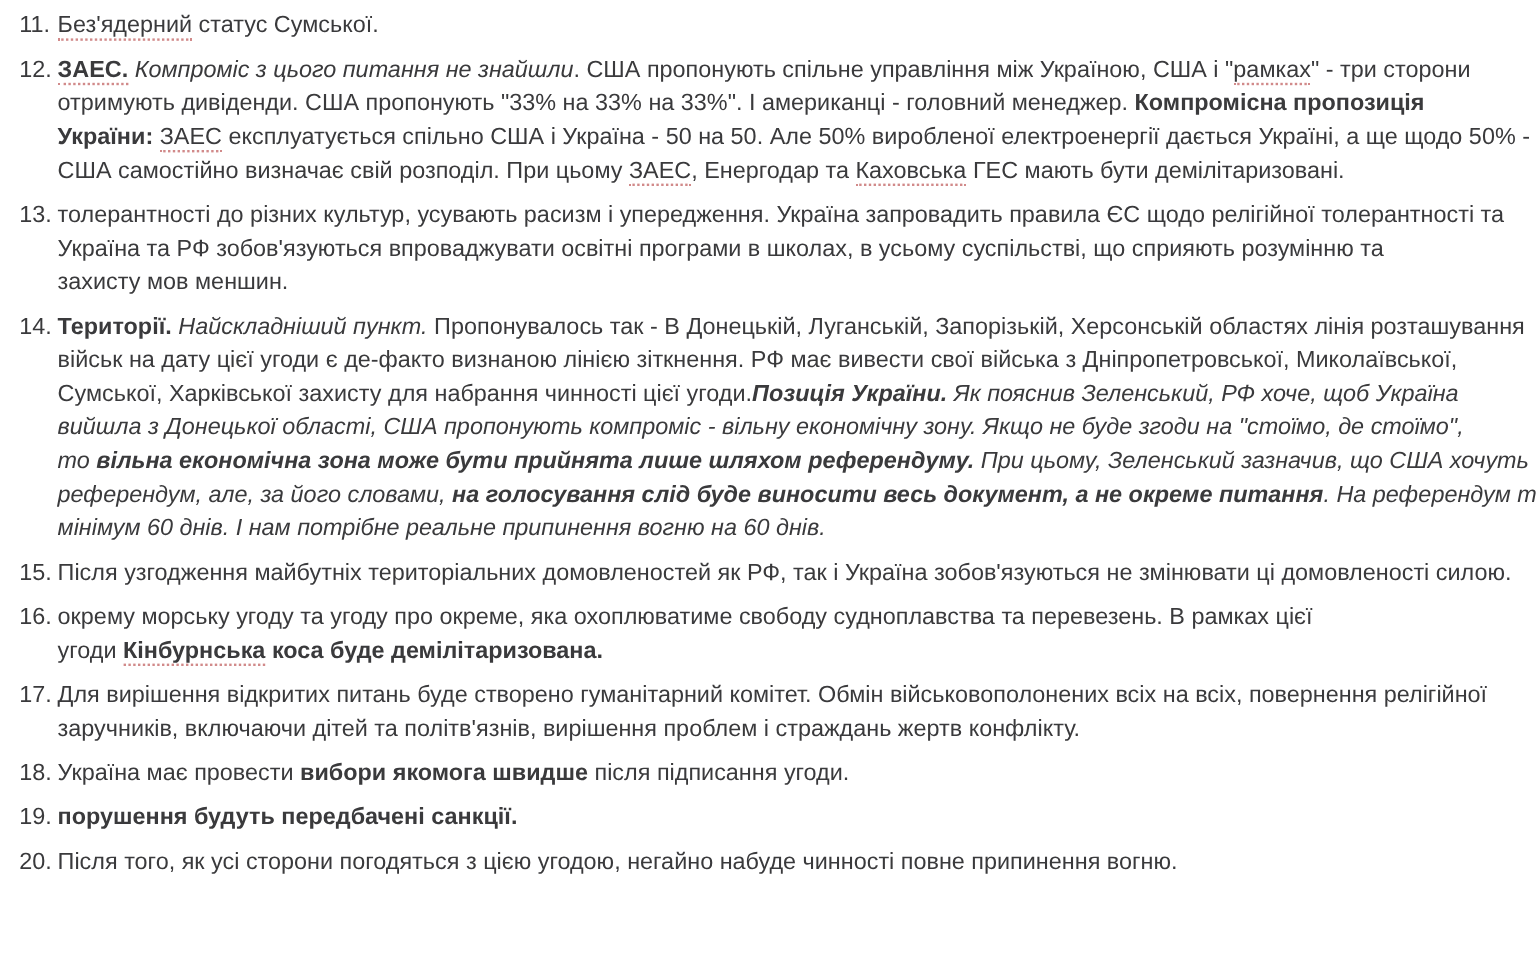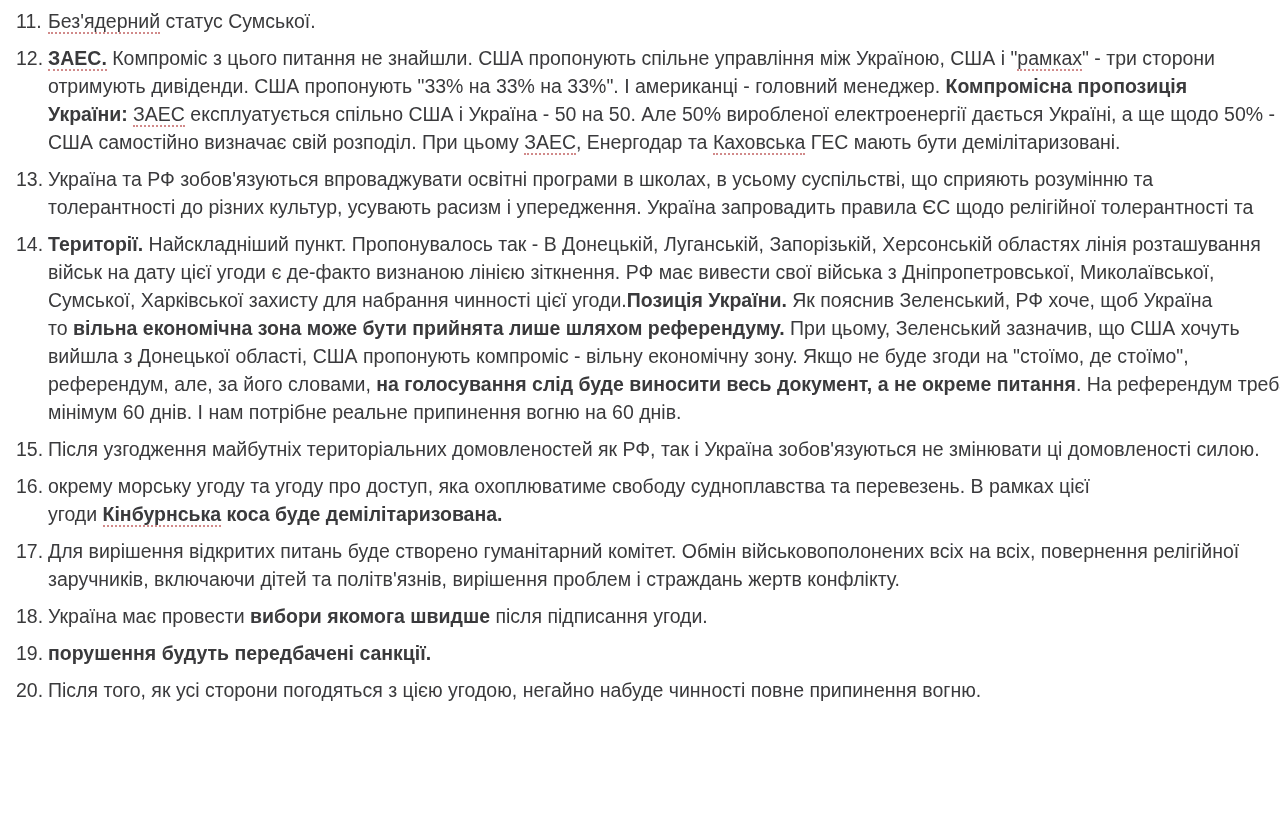--- a/index.html
+++ b/index.html
@@ -35,21 +35,21 @@
   .content {
     flex: 1 1 auto;
     min-width: 0;
   }
   .line {
     white-space: pre;
     line-height: 28px;
     height: 28px;
   }
   .bold   { font-weight: 700; }
-  .italic { }
+  .italic { font-style: italic; }
   .misspelled {
     border-bottom: 2px dotted #d18a8a;
     padding-bottom: 0px;
   }
 </style>
 </head>
 <body>
 
 <main class="doc">
   <div id="numbered-list">
@@ -64,46 +64,47 @@
         <div class="content">
           <div class="line"><span class="bold misspelled">ЗАЕС.</span><span> </span><span class="italic">Компроміс з цього питання не знайшли</span><span>. США пропонують спільне управління між Україною, США і "</span><span class="misspelled">рамках</span><span>" - три сторони</span></div>
           <div class="line"><span>отримують дивіденди. США пропонують "33% на 33% на 33%". І американці - головний менеджер. </span><span class="bold">Компромісна пропозиція</span></div>
           <div class="line"><span class="bold">України:</span><span> </span><span class="misspelled">ЗАЕС</span><span> експлуатується спільно США і Україна - 50 на 50. Але 50% виробленої електроенергії дається Україні, а ще щодо 50% -</span></div>
           <div class="line"><span>США самостійно визначає свій розподіл. При цьому </span><span class="misspelled">ЗАЕС</span><span>, Енергодар та </span><span class="misspelled">Каховська</span><span> ГЕС мають бути демілітаризовані.</span></div>
         </div>
       </div>
       <div class="item">
         <div class="num">13.</div>
         <div class="content">
+          <div class="line"><span>толерантності до різних культур, усувають расизм і упередження. Україна запровадить правила ЄС щодо релігійної толерантності та</span></div>
           <div class="line"><span>Україна та РФ зобов'язуються впроваджувати освітні програми в школах, в усьому суспільстві, що сприяють розумінню та</span></div>
-          <div class="line"><span>толерантності до різних культур, усувають расизм і упередження. Україна запровадить правила ЄС щодо релігійної толерантності та</span></div>
+          <div class="line"><span>захисту мов меншин.</span></div>
         </div>
       </div>
       <div class="item">
         <div class="num">14.</div>
         <div class="content">
           <div class="line"><span class="bold">Території.</span><span> </span><span class="italic">Найскладніший пункт.</span><span> Пропонувалось так - В Донецькій, Луганській, Запорізькій, Херсонській областях лінія розташування</span></div>
           <div class="line"><span>військ на дату цієї угоди є де-факто визнаною лінією зіткнення. РФ має вивести свої війська з Дніпропетровської, Миколаївської,</span></div>
           <div class="line"><span>Сумської, Харківської захисту для набрання чинності цієї угоди.</span><span class="bold italic">Позиція України.</span><span class="italic"> Як пояснив Зеленський, РФ хоче, щоб Україна</span></div>
+          <div class="line"><span class="italic">вийшла з Донецької області, США пропонують компроміс - вільну економічну зону. Якщо не буде згоди на "стоїмо, де стоїмо",</span></div>
           <div class="line"><span class="italic">то </span><span class="bold italic">вільна економічна зона може бути прийнята лише шляхом референдуму.</span><span class="italic"> При цьому, Зеленський зазначив, що США хочуть</span></div>
-          <div class="line"><span class="italic">вийшла з Донецької області, США пропонують компроміс - вільну економічну зону. Якщо не буде згоди на "стоїмо, де стоїмо",</span></div>
           <div class="line"><span class="italic">референдум, але, за його словами, </span><span class="bold italic">на голосування слід буде виносити весь документ, а не окреме питання</span><span class="italic">. На референдум треба</span></div>
           <div class="line"><span class="italic">мінімум 60 днів. І нам потрібне реальне припинення вогню на 60 днів.</span></div>
         </div>
       </div>
       <div class="item">
         <div class="num">15.</div>
         <div class="content">
           <div class="line"><span>Після узгодження майбутніх територіальних домовленостей як РФ, так і Україна зобов'язуються не змінювати ці домовленості силою.</span></div>
         </div>
       </div>
       <div class="item">
         <div class="num">16.</div>
         <div class="content">
-          <div class="line"><span>окрему морську угоду та угоду про доступ, яка охоплюватиме свободу судноплавства та перевезень. В рамках цієї</span></div>
+          <div class="line"><span>окрему морську угоду та угоду про окреме, яка охоплюватиме свободу судноплавства та перевезень. В рамках цієї</span></div>
           <div class="line"><span>угоди </span><span class="bold misspelled">Кінбурнська</span><span class="bold"> коса буде демілітаризована.</span></div>
         </div>
       </div>
       <div class="item">
         <div class="num">17.</div>
         <div class="content">
           <div class="line"><span>Для вирішення відкритих питань буде створено гуманітарний комітет. Обмін військовополонених всіх на всіх, повернення релігійної</span></div>
           <div class="line"><span>заручників, включаючи дітей та політв'язнів, вирішення проблем і страждань жертв конфлікту.</span></div>
         </div>
       </div>

